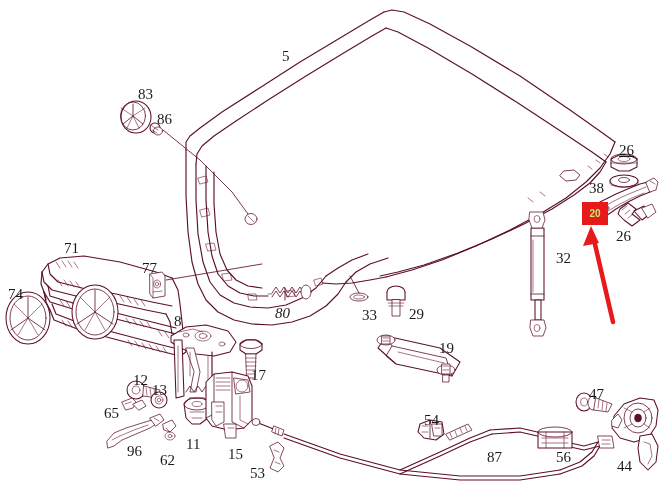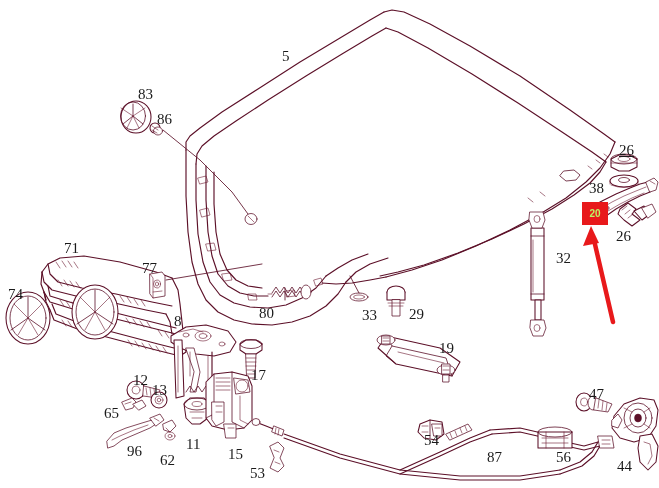--- a/index.html
+++ b/index.html
@@ -435,31 +435,31 @@
   <div class="lbl" style="left:282px; top:49px;">5</div>
   <div class="lbl" style="left:138px; top:87px;">83</div>
   <div class="lbl" style="left:157px; top:112px;text-align:right;">86</div>
   <div class="lbl" style="left:619px; top:143px;text-decoration:underline;">26</div>
   <div class="lbl" style="left:589px; top:181px;">38</div>
   <div class="lbl" style="left:616px; top:229px;">26</div>
   <div class="lbl" style="left:556px; top:251px;">32</div>
   <div class="lbl" style="left:64px;  top:229px;margin-top:12px;">71</div>
   <div class="lbl" style="left:8px;   top:287px;">74</div>
   <div class="lbl" style="left:142px; top:261px;">77</div>
-  <div class="lbl" style="left:259px; top:306px;">80</div>
+  <div class="lbl" style="left:275px; top:306px;font-style:italic;">80</div>
   <div class="lbl" style="left:362px; top:308px;">33</div>
   <div class="lbl" style="left:409px; top:307px;">29</div>
   <div class="lbl" style="left:174px; top:314px;">8</div>
   <div class="lbl" style="left:439px; top:341px;">19</div>
   <div class="lbl" style="left:251px; top:368px;">17</div>
   <div class="lbl" style="left:133px; top:373px;">12</div>
   <div class="lbl" style="left:152px; top:383px;">13</div>
   <div class="lbl" style="left:589px; top:387px;">47</div>
   <div class="lbl" style="left:104px; top:406px;">65</div>
-  <div class="lbl" style="left:424px; top:413px;margin-top:20px;">54</div>
+  <div class="lbl" style="left:424px; top:413px;">54</div>
   <div class="lbl" style="left:186px; top:437px;">11</div>
   <div class="lbl" style="left:160px; top:453px;">62</div>
   <div class="lbl" style="left:127px; top:444px;">96</div>
   <div class="lbl" style="left:228px; top:447px;">15</div>
   <div class="lbl" style="left:250px; top:466px;">53</div>
   <div class="lbl" style="left:487px; top:450px;">87</div>
   <div class="lbl" style="left:556px; top:450px;">56</div>
   <div class="lbl" style="left:617px; top:459px;">44</div>
 
   <div class="hl-box" style="left:582px; top:202px; width:24px; height:21px;">

